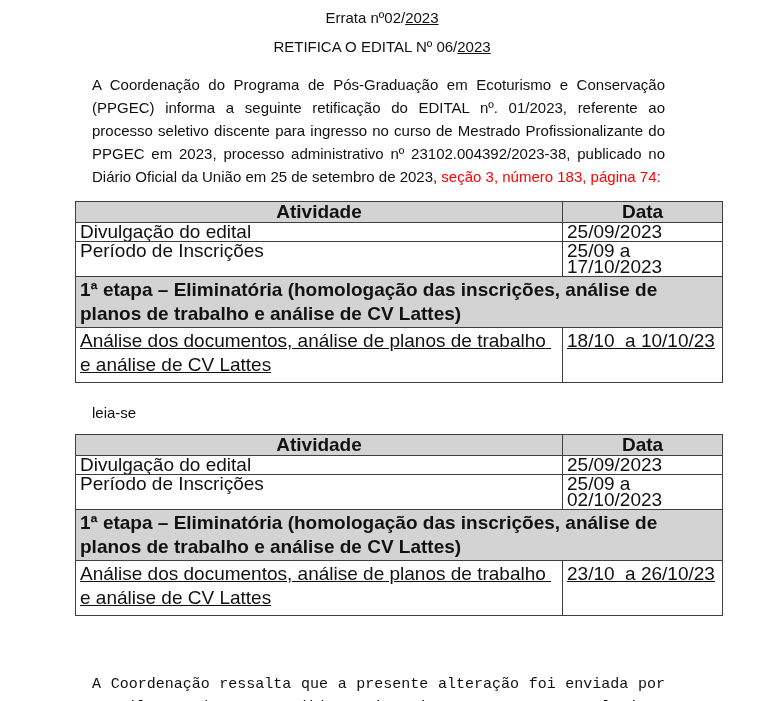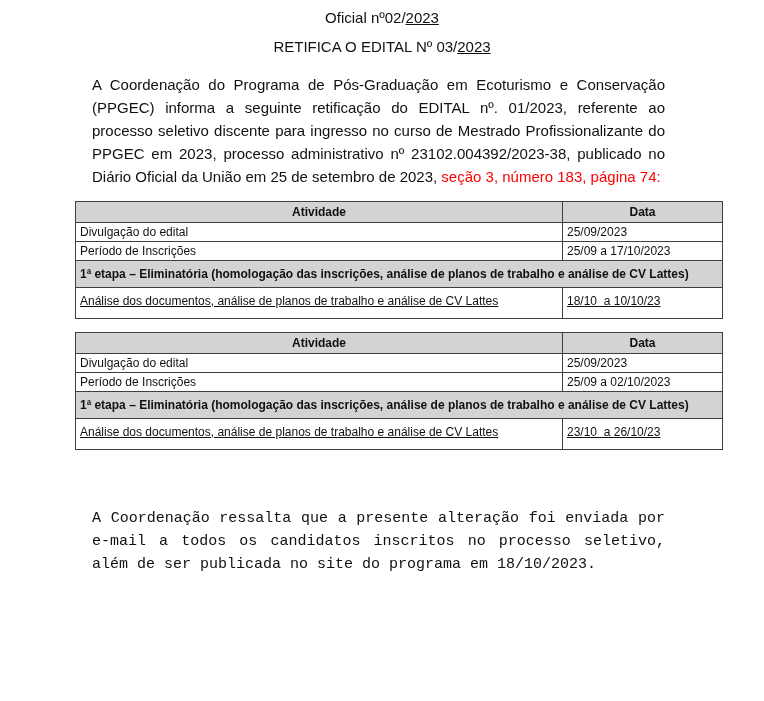--- a/index.html
+++ b/index.html
@@ -35,21 +35,21 @@
     border-collapse: collapse;
     margin: 13px 0 0 75px;
     width: 647px;
     table-layout: fixed;
     border: 1px solid var(--border);
   }
   table.activities th, table.activities td {
     border: 1px solid var(--border);
     padding: 1px 4px;
     line-height: 16px;
-    font-size: 12px;
+    font-size: 19px;
     vertical-align: top;
     white-space: pre-wrap;
     overflow: hidden;
   }
   table.activities th {
     background: var(--gray);
     font-weight: bold;
     text-align: center;
     line-height: 18px;
   }
@@ -67,23 +67,23 @@
     text-align: justify;
     line-height: 23px;
     font-family: Liberation Mono, monospace;
   }
 </style>
 </head>
 <body>
 
 <div class="doc">
 
-  <div class="title-line title-1"><span>Oficial nº02/</span><span class="u">2023</span></div>
+  <div class="title-line title-1"><span>Errata nº02/</span><span class="u">2023</span></div>
 
-  <div class="title-line title-2"><span>RETIFICA O EDITAL Nº 03/</span><span class="u">2023</span></div>
+  <div class="title-line title-2"><span>RETIFICA O EDITAL Nº 06/</span><span class="u">2023</span></div>
 
   <p class="para"><span>A Coordenação do Programa de Pós-Graduação em Ecoturismo e Conservação (PPGEC) informa a seguinte retificação do EDITAL nº. 01/2023, referente ao processo seletivo discente para ingresso no curso de Mestrado Profissionalizante do PPGEC em 2023, processo administrativo nº 23102.004392/2023-38, publicado no Diário Oficial da União em 25 de setembro de 2023, </span><span class="red">seção 3, número 183, página 74:</span></p>
 
 
   <table class="activities">
     <colgroup>
         <col class="col-a">
         <col class="col-d">
       </colgroup>
     <thead>
@@ -104,20 +104,21 @@
       <tr class="row-merged">
         <td colspan="2">1ª etapa – Eliminatória (homologação das inscrições, análise de planos de trabalho e análise de CV Lattes)</td>
       </tr>
       <tr class="row-tall">
         <td>Análise dos documentos, análise de planos de trabalho e análise de CV Lattes</td>
         <td>18/10  a 10/10/23</td>
       </tr>
     </tbody>
   </table>
 
+  <div class="lead lead-2">leia-se</div>
 
   <table class="activities">
     <colgroup>
         <col class="col-a">
         <col class="col-d">
       </colgroup>
     <thead>
       <tr>
         <th>Atividade</th>
         <th>Data</th>

